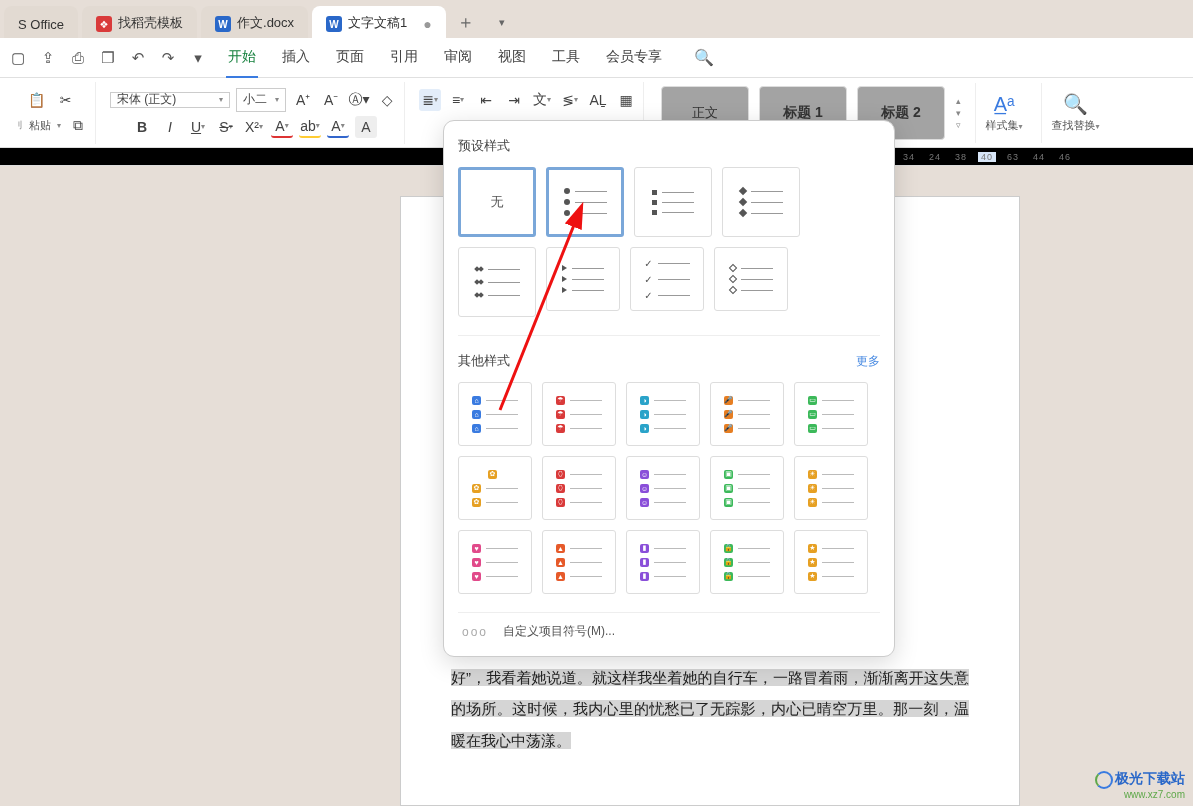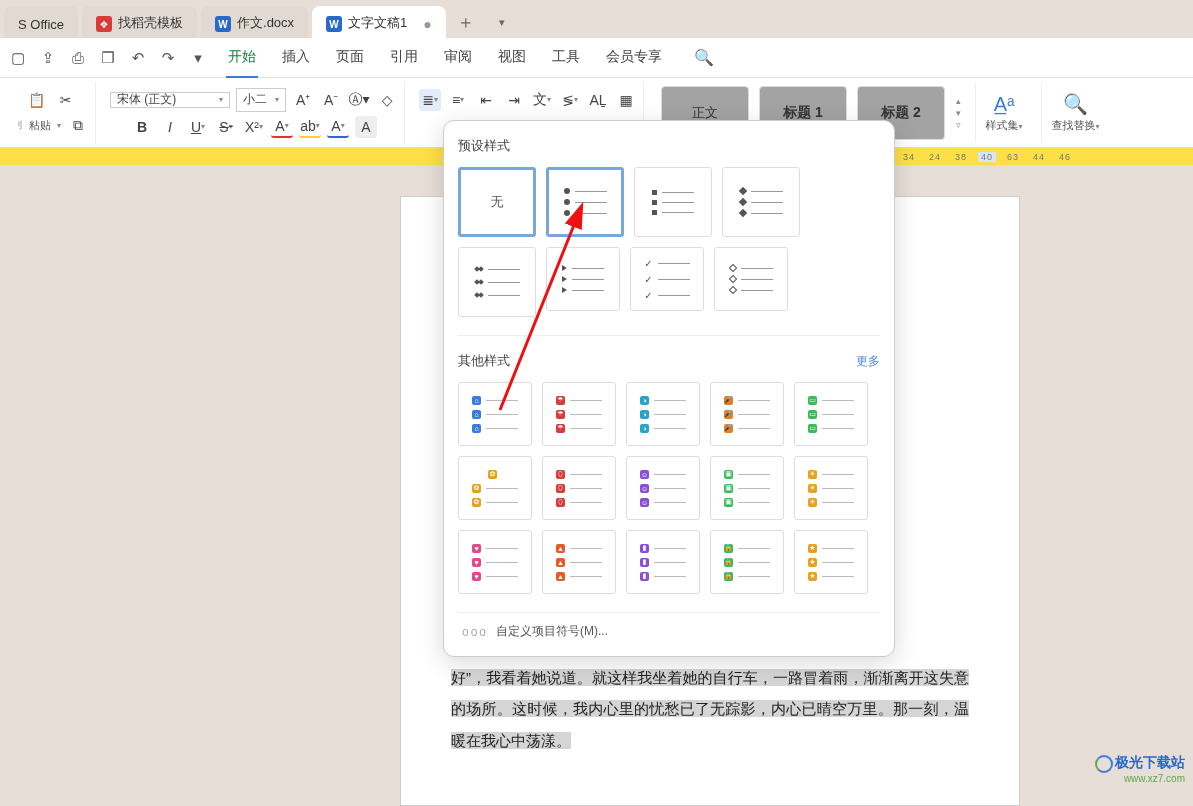--- a/index.html
+++ b/index.html
@@ -38,21 +38,21 @@
 .styleprev{width:88px;height:54px;border:1px solid #ddd;border-radius:4px;margin:0 3px;display:flex;align-items:center;justify-content:center;font-size:13px;color:#333;background:#a3a3a3;}
 .styleprev.h{font-size:14px;font-weight:bold;}
 .stylecol{display:flex;flex-direction:column;gap:2px;margin-left:4px;}
 .stylecol .ar{font-size:9px;color:#888;}
 
 .rvgroup{display:flex;flex-direction:column;align-items:center;gap:2px;height:60px;justify-content:center;padding:0 10px;border-left:1px solid #eee;}
 .rvgroup .big{font-size:20px;color:#3a7be0;}
 .rvgroup .lbl{font-size:11px;color:#555;}
 
 
-.ruler{height:18px;background:#fde047;border-bottom:1px solid #ddd;display:flex;align-items:center;font-size:9px;color:#777;padding-left:900px;gap:8px;letter-spacing:1px;}
+.ruler{height:18px;background:#000000;border-bottom:1px solid #ddd;display:flex;align-items:center;font-size:9px;color:#777;padding-left:900px;gap:8px;letter-spacing:1px;}
 .ruler span{width:18px;text-align:center;}
 .ruler .hl{background:#d7e5f7;}
 
 
 .canvas{position:absolute;left:0;right:0;top:166px;bottom:0;background:#e6ded7;}
 .page{position:absolute;left:400px;top:30px;width:620px;bottom:0;background:#fff;border:1px solid #ccc;padding:80px 50px;font-size:15px;line-height:2.1;color:#222;}
 .page .sel{background:#d5d5d5;}
 .page p{margin-bottom:8px;text-align:justify;white-space:pre-wrap;}
 
 
@@ -73,28 +73,28 @@
 .cell .di4::after{left:4px;top:2px;}
 .cell .tr{width:0;height:0;border-left:5px solid #555;border-top:3px solid transparent;border-bottom:3px solid transparent;}
 .cell .ck{color:#555;font-size:10px;}
 .cell .od{width:6px;height:6px;border:1px solid #555;transform:rotate(45deg);}
 .cell .ln{width:32px;height:1px;background:#999;}
 .cell.co .ln{background:#bbb;}
 .cell .ci{width:9px;height:9px;border-radius:2px;display:flex;align-items:center;justify-content:center;font-size:7px;color:#fff;}
 .divider{height:1px;background:#eee;margin:6px 0 16px;}
 .popup .hdrrow{display:flex;justify-content:space-between;align-items:center;margin-bottom:12px;}
 .popup .more{color:#4a8be2;font-size:12px;}
-.popup .foot{display:flex;align-items:center;gap:8px;padding:10px 4px;border-top:1px solid #eee;font-size:12px;color:#555;margin-top:6px;}
+.popup .foot{display:flex;align-items:center;gap:15px;padding:10px 4px;border-top:1px solid #eee;font-size:12px;color:#555;margin-top:6px;}
 .popup .foot .dots{color:#aaa;letter-spacing:2px;}
 
 
 .arrow{position:absolute;left:490px;top:200px;z-index:60;pointer-events:none;}
 
 
-.wm{position:absolute;right:8px;bottom:22px;font-size:11px;text-align:right;z-index:80;}
+.wm{position:absolute;right:8px;bottom:6px;font-size:11px;text-align:right;z-index:80;}
 .wm .t1{color:#2a68c9;font-weight:bold;font-size:14px;}
 .wm .t2{color:#5fa84a;font-size:10px;}
 .wm .logo{display:inline-block;width:18px;height:18px;border:2px solid #3a7be0;border-radius:50%;border-left-color:#5fa84a;vertical-align:middle;margin-right:2px;}
 </style>
 </head>
 <body>
 
 <div class="tabs">
   <div class="tab">
       <span>S Office</span>

